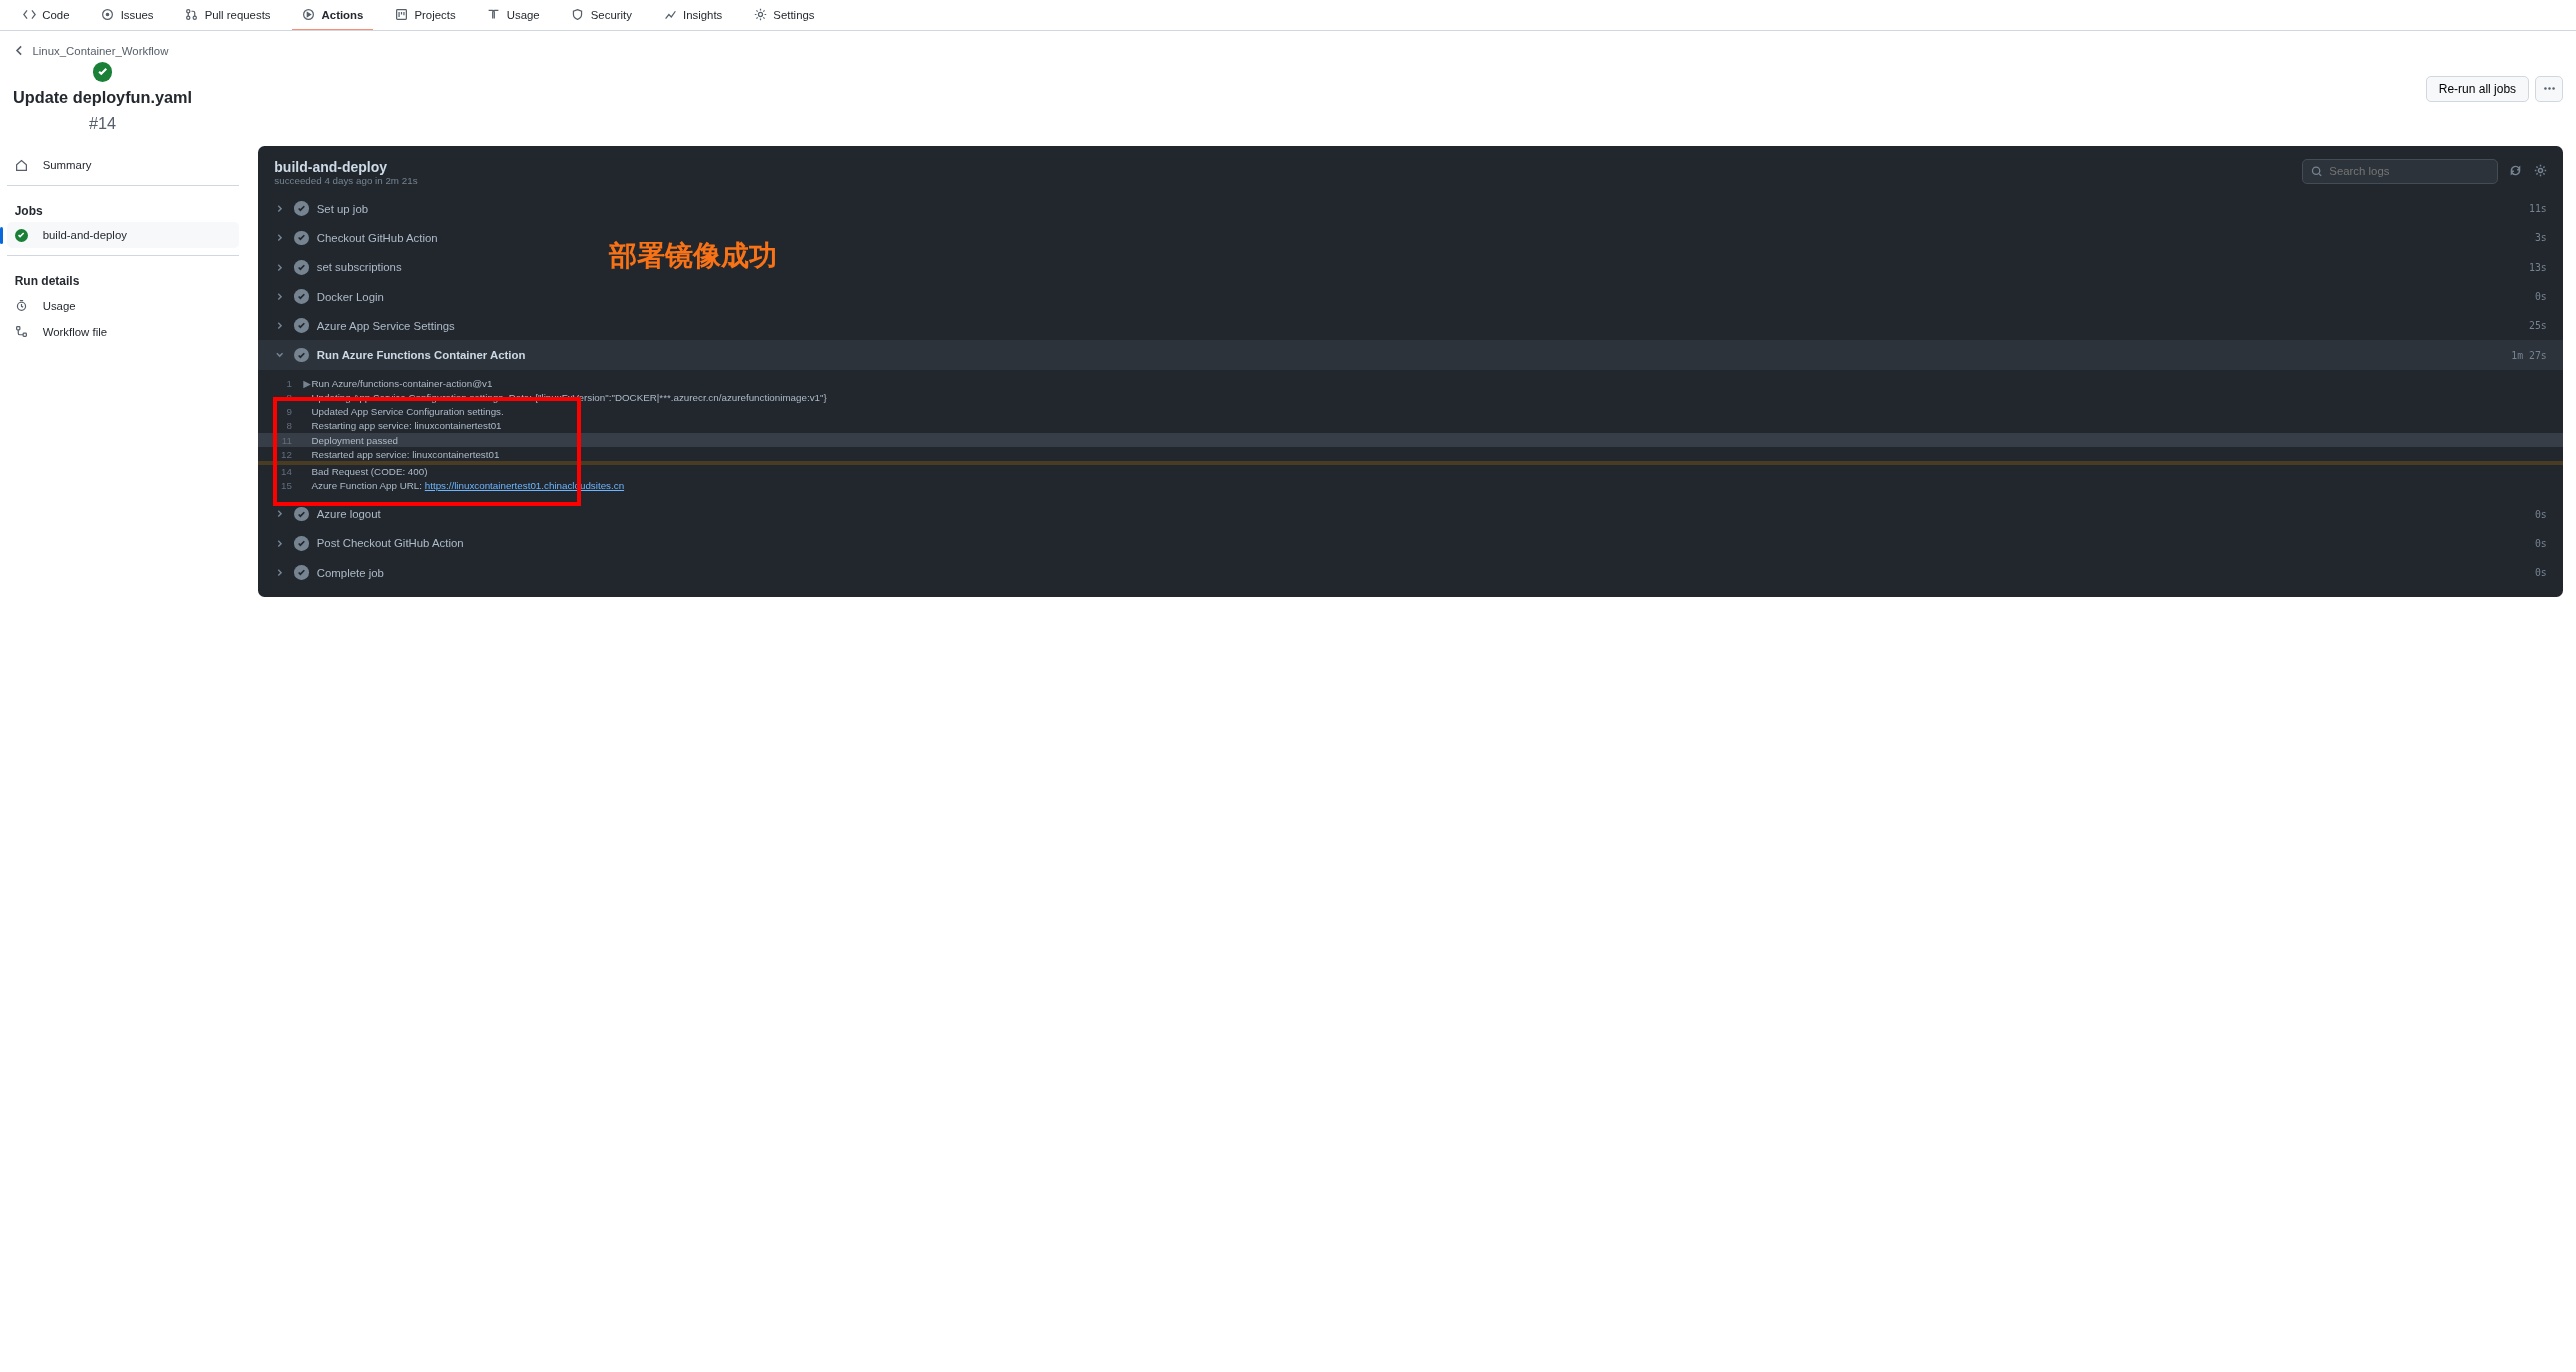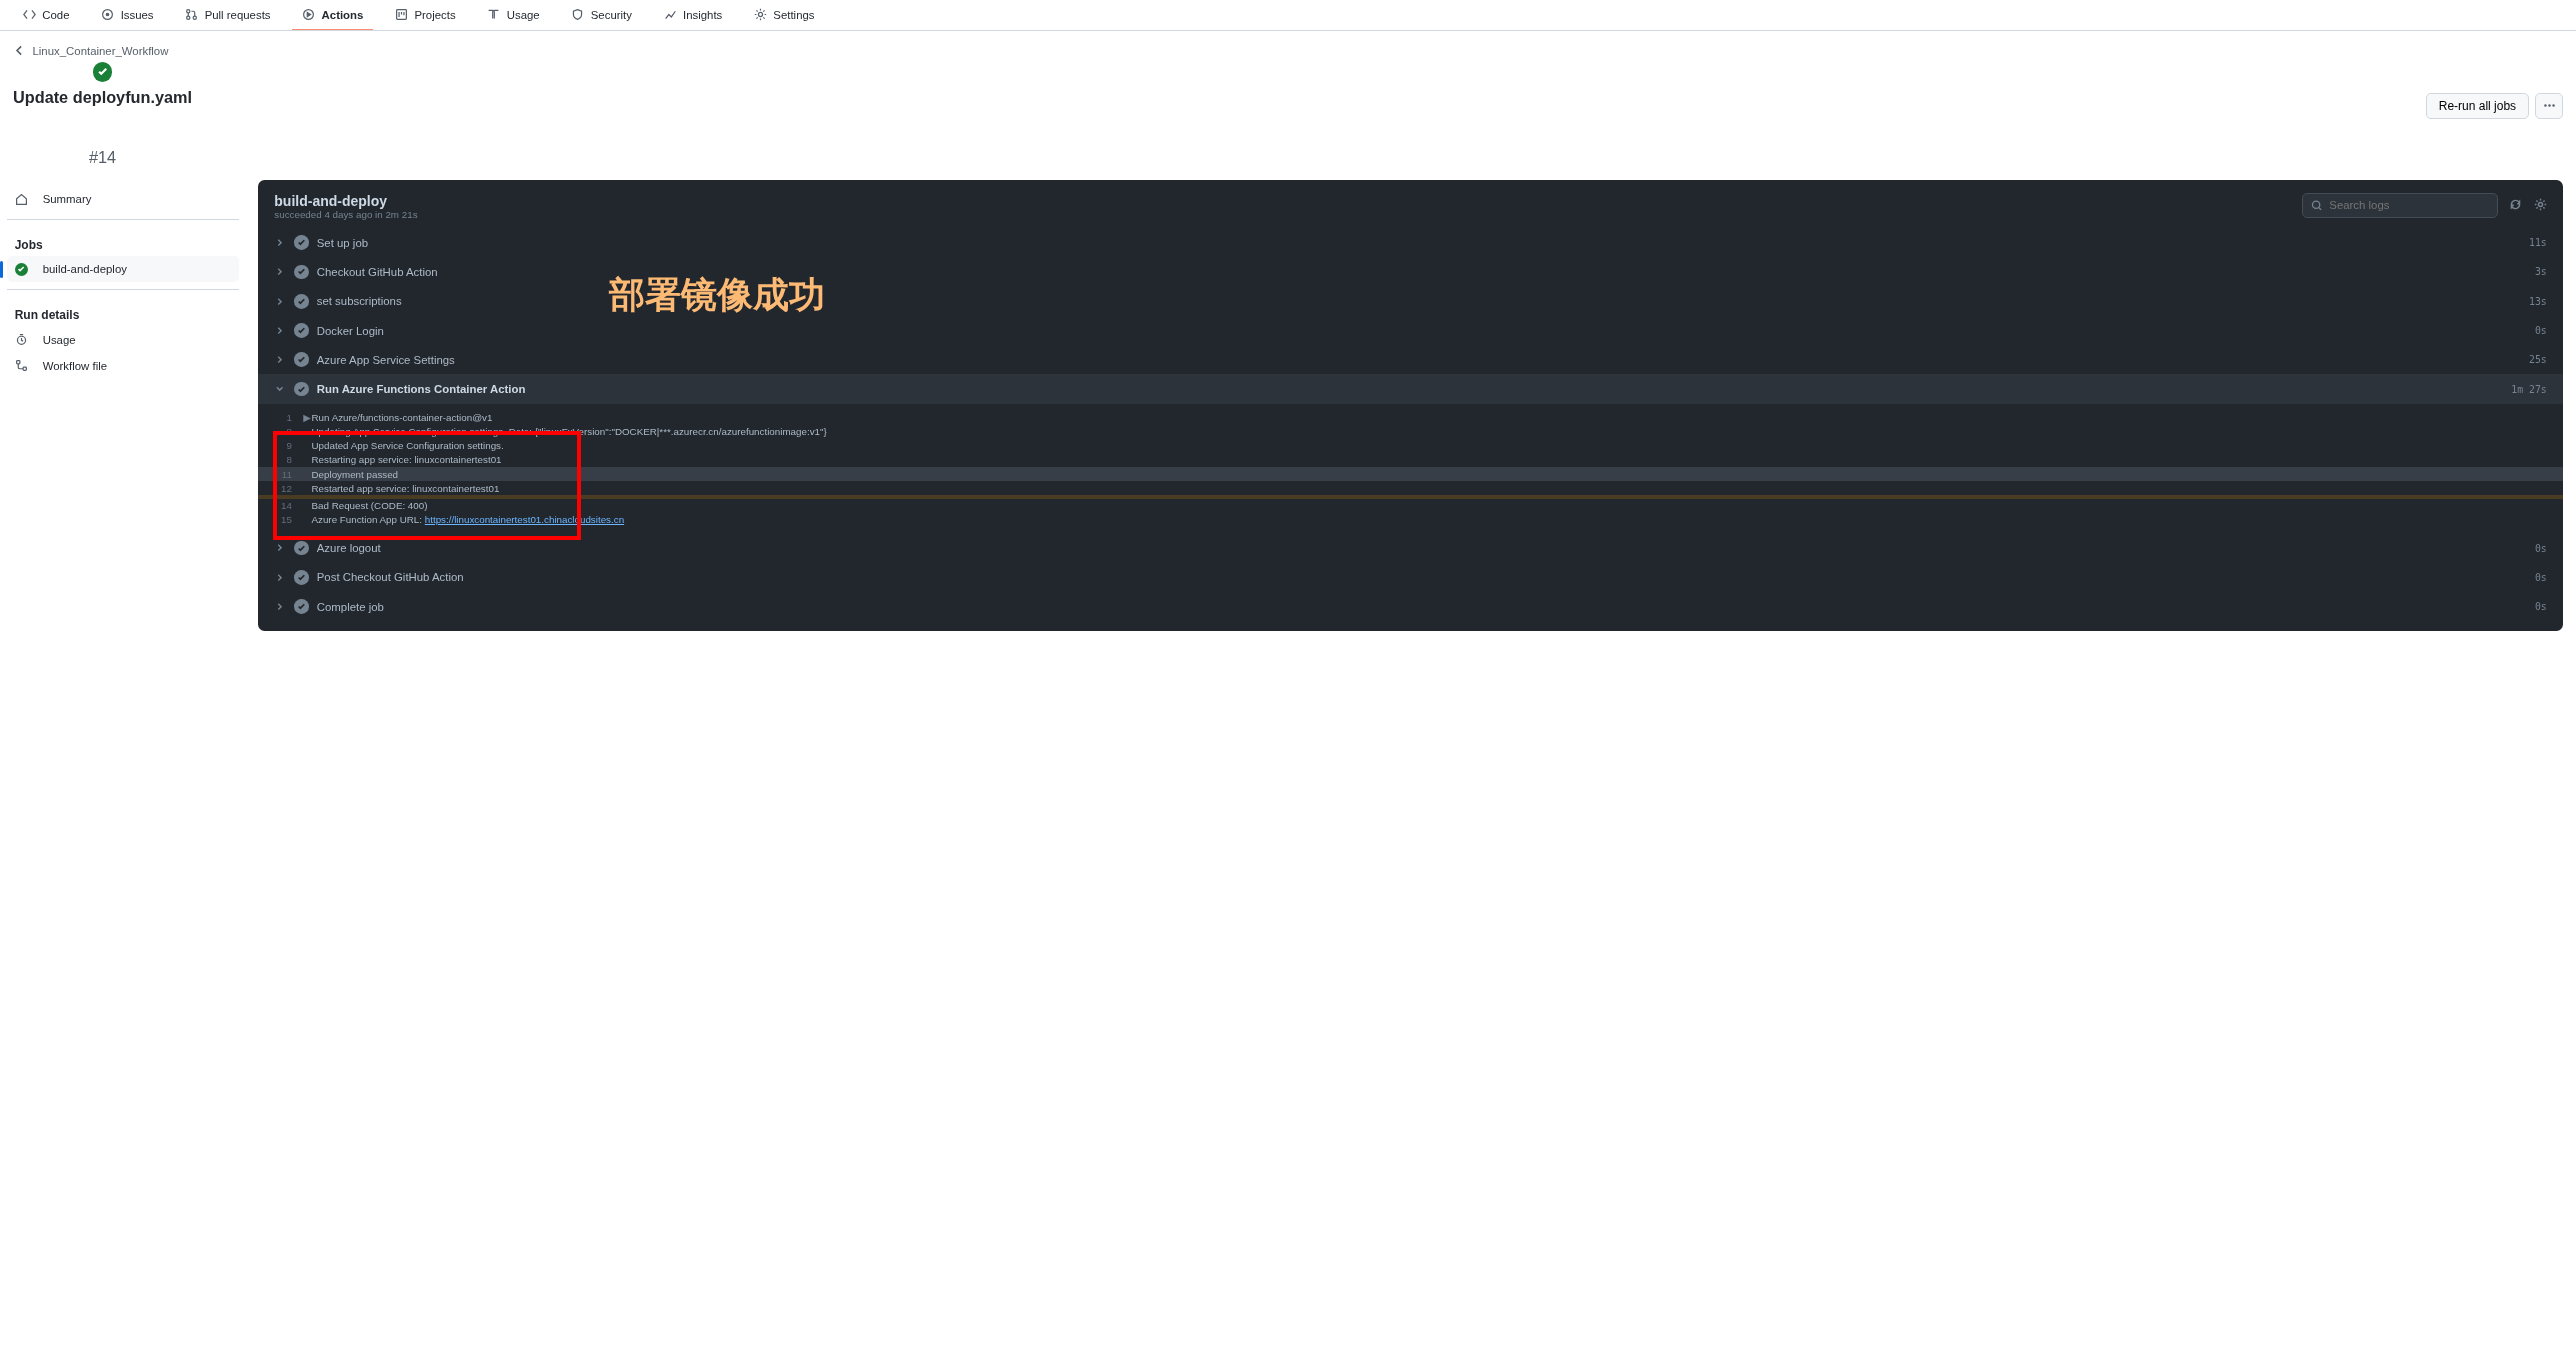--- a/index.html
+++ b/index.html
@@ -9,21 +9,21 @@
 .topnav-item.active { border-bottom: 1.6px solid #fd8c73; font-weight: 600; }
 .topnav-item svg { width: 13px; height: 13px; fill: none; stroke: #57606a; stroke-width: 1.5; }
 .header-row { display: flex; align-items: center; justify-content: space-between; padding: 13px; }
 .header-left { display: flex; flex-direction: column; gap: 4.9px; }
 .breadcrumb { display: flex; align-items: center; gap: 6.5px; color: #57606a; cursor: pointer; }
 .breadcrumb svg { width: 13px; height: 13px; stroke: #57606a; fill: none; stroke-width: 2; }
 .title-row { display: flex; align-items: center; gap: 6.5px; flex-direction: column; }
 .title-row .status { width: 19.6px; height: 19.6px; border-radius: 50%; background: #1a7f37; display: flex; align-items: center; justify-content: center; }
 .title-row .status svg { width: 11.4px; height: 11.4px; stroke: #fff; stroke-width: 3; fill: none; }
 .title-row h1 { font-size: 16.3px; font-weight: 600; }
-.title-row .runnum { color: #57606a; font-weight: 400; font-size: 16.3px; margin-top: 34px; }
+.title-row .runnum { color: #57606a; font-weight: 400; font-size: 16.3px; }
 .header-right { display: flex; gap: 6.5px; }
 .btn { border: 0.8px solid #d0d7de; background: #f6f8fa; border-radius: 4.9px; padding: 4.9px 11.4px; font-size: 12px; font-weight: 500; cursor: pointer; }
 .btn-icon { border: 0.8px solid #d0d7de; background: #f6f8fa; border-radius: 4.9px; width: 28px; height: 26px; display: flex; align-items: center; justify-content: center; cursor: pointer; }
 .main-layout { display: flex; }
 .sidebar { width: 245px; padding: 6.5px; }
 .side-item { display: flex; align-items: center; gap: 15px; padding: 6.5px 8.2px; border-radius: 4.9px; cursor: pointer; }
 .side-item.selected { background: #f6f8fa; position: relative; }
 .side-item.selected::before { content: ""; position: absolute; left: -6.5px; top: 4.9px; bottom: 4.9px; width: 3.3px; background: #0969da; border-radius: 1.6px; }
 .side-item svg.icon { width: 13px; height: 13px; stroke: #57606a; fill: none; stroke-width: 1.5; }
 .side-item .mini-status { width: 13px; height: 13px; border-radius: 50%; background: #1a7f37; display: flex; align-items: center; justify-content: center; flex-shrink: 0; }
@@ -50,21 +50,21 @@
 .step-row .dur { font-family: ui-monospace, SFMono-Regular, Consolas, monospace; font-size: 9.8px; color: #768390; }
 .loglines { padding: 6.5px 0; }
 .logline { display: flex; font-family: ui-monospace, SFMono-Regular, Consolas, monospace; font-size: 9.8px; padding: 1.6px 16.3px; }
 .logline.highlight { background: #373e47; }
 .logline.warn { background: #4a3b23; }
 .logline .ln { width: 29px; text-align: right; color: #636e7b; padding-right: 11.4px; user-select: none; }
 .logline .caret { width: 8.2px; color: #768390; }
 .logline .txt { color: #adbac7; white-space: pre-wrap; }
 .logline .txt a { color: #6cb6ff; text-decoration: underline; }
 .redbox { position: absolute; border: 4.9px solid #f00; pointer-events: none; }
-.overlay-text { position: absolute; color: #fdba74; font-size: 36px; font-weight: 700; pointer-events: none; }
+.overlay-text { position: absolute; color: #f97316; font-size: 28px; font-weight: 700; pointer-events: none; }
 </style>
 </head>
 <body>
 
 <div class="topnav">
   <div class="topnav-item">
       <svg viewBox="0 0 16 16" width="13" height="13">
         <path d="M5 3L1 8l4 5M11 3l4 5-4 5"></path>
       </svg>
       <span>Code</span>

